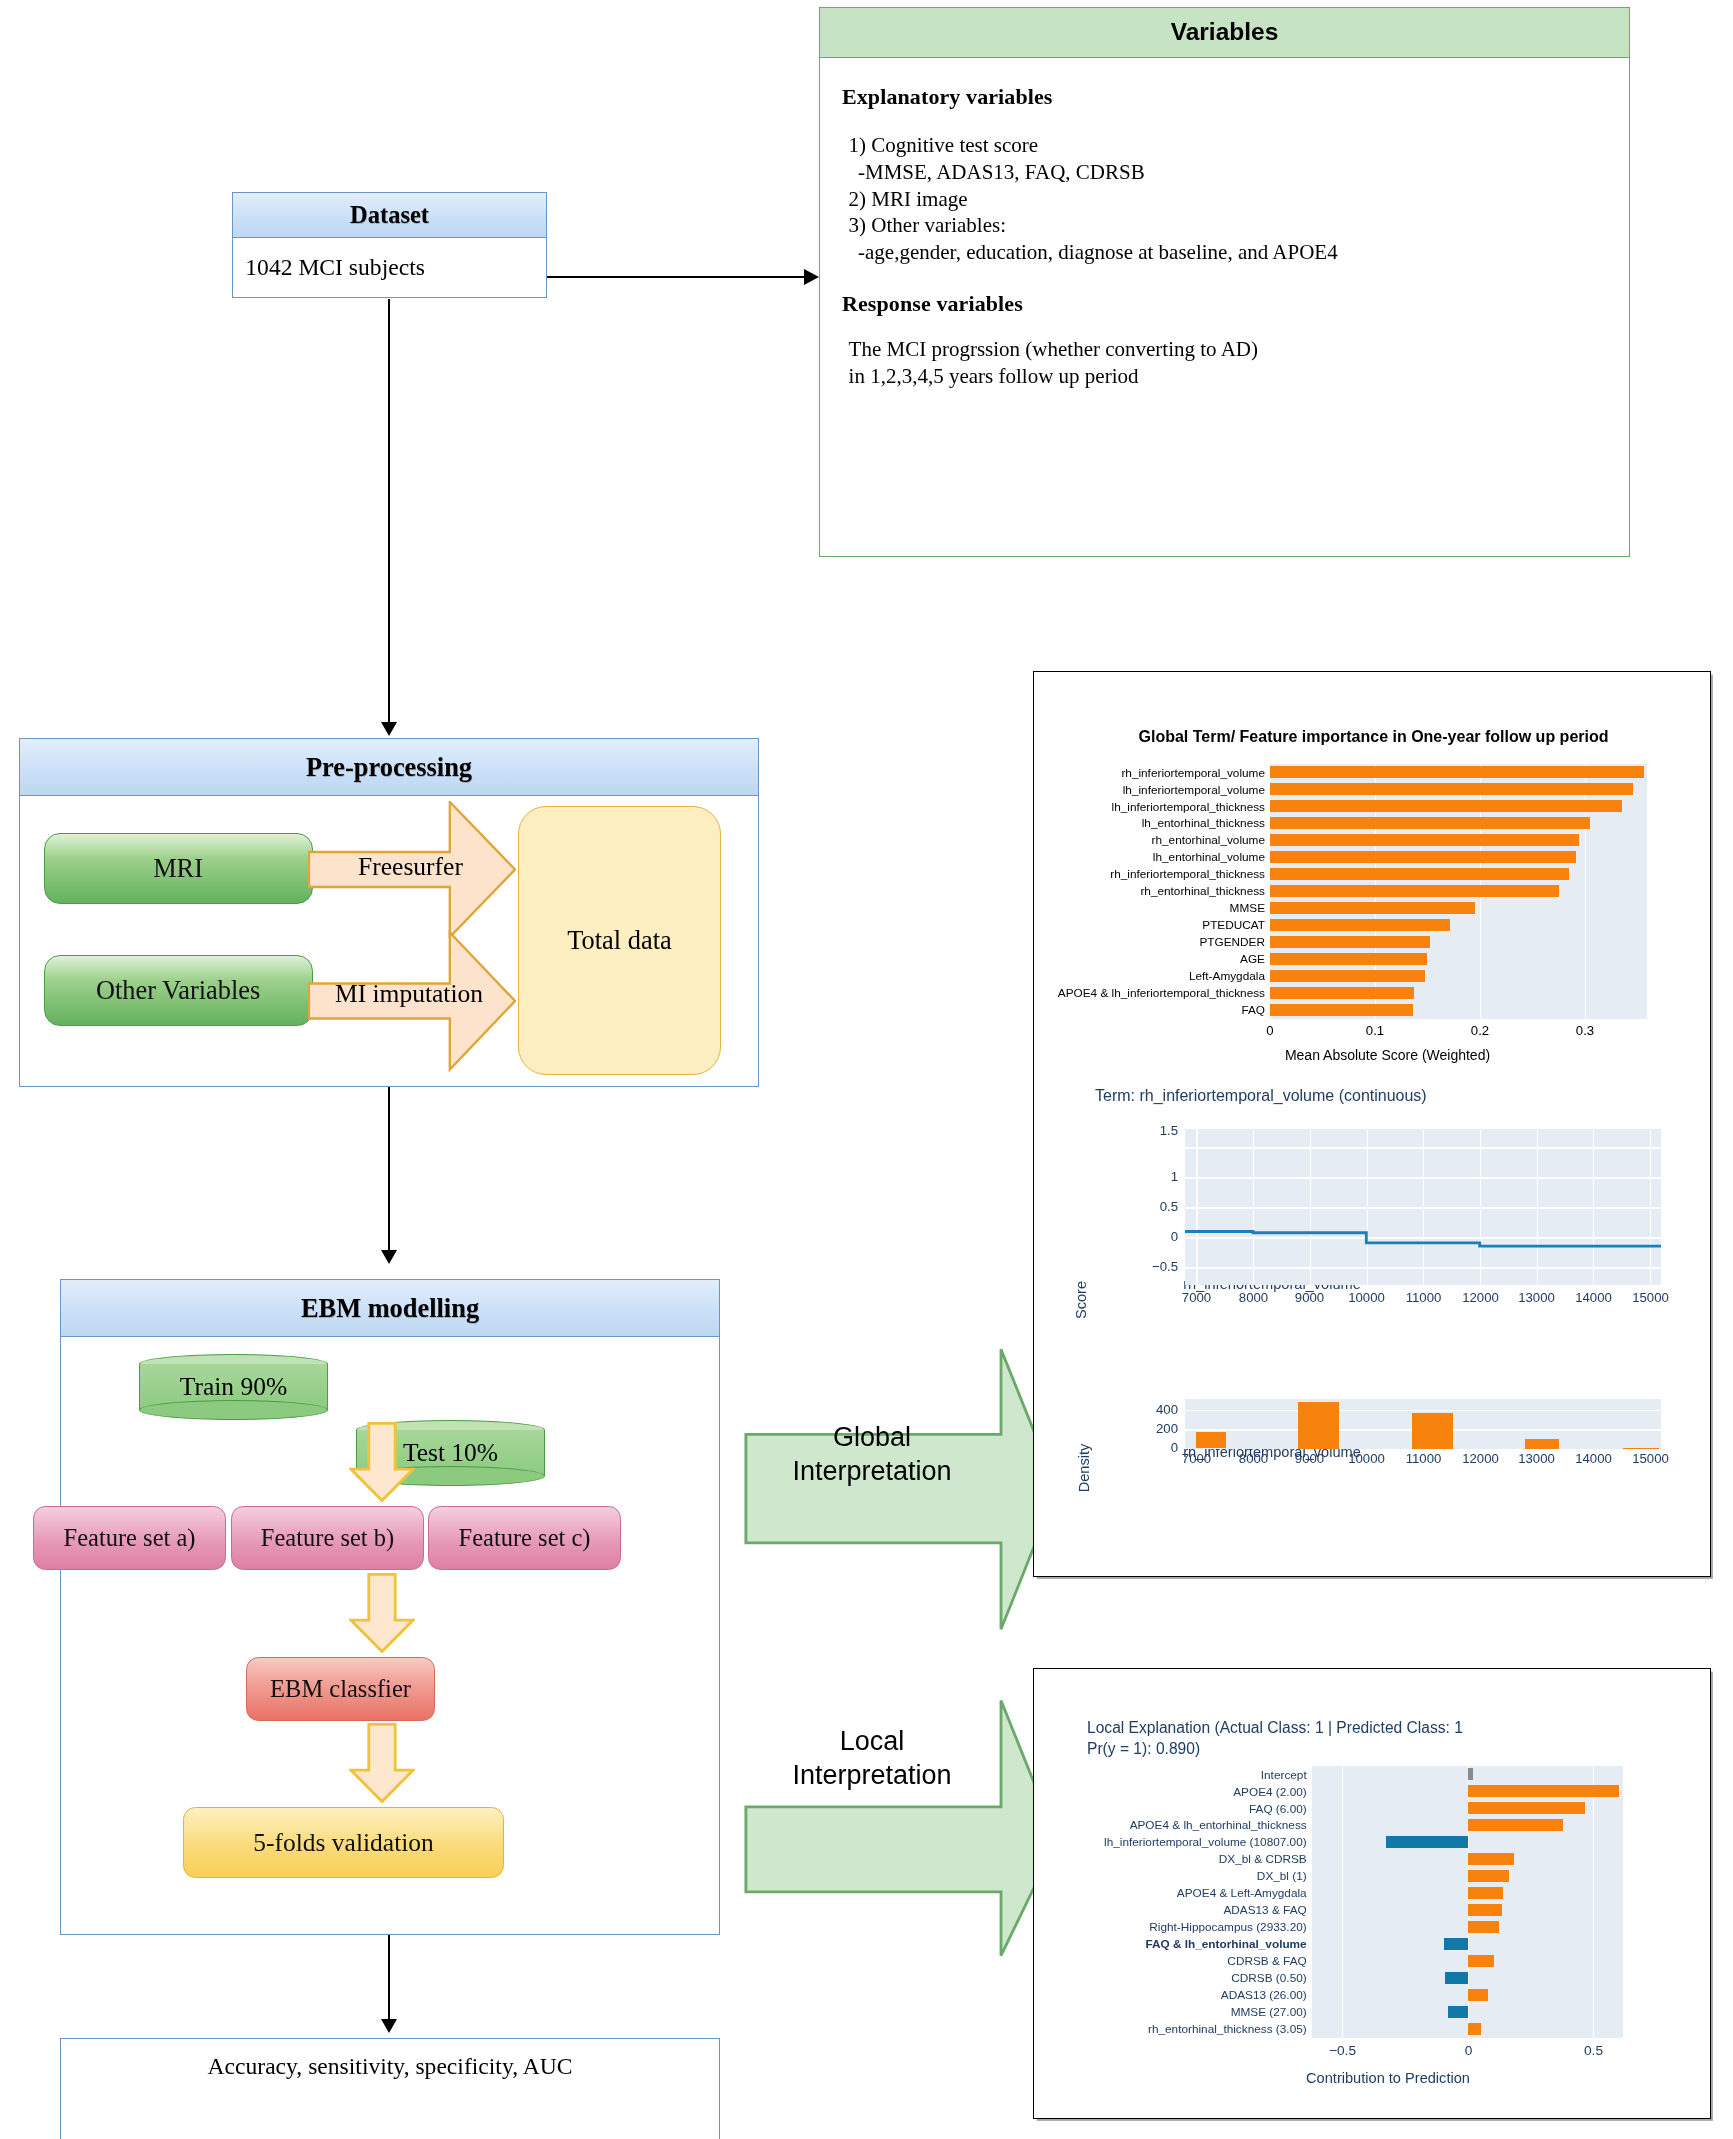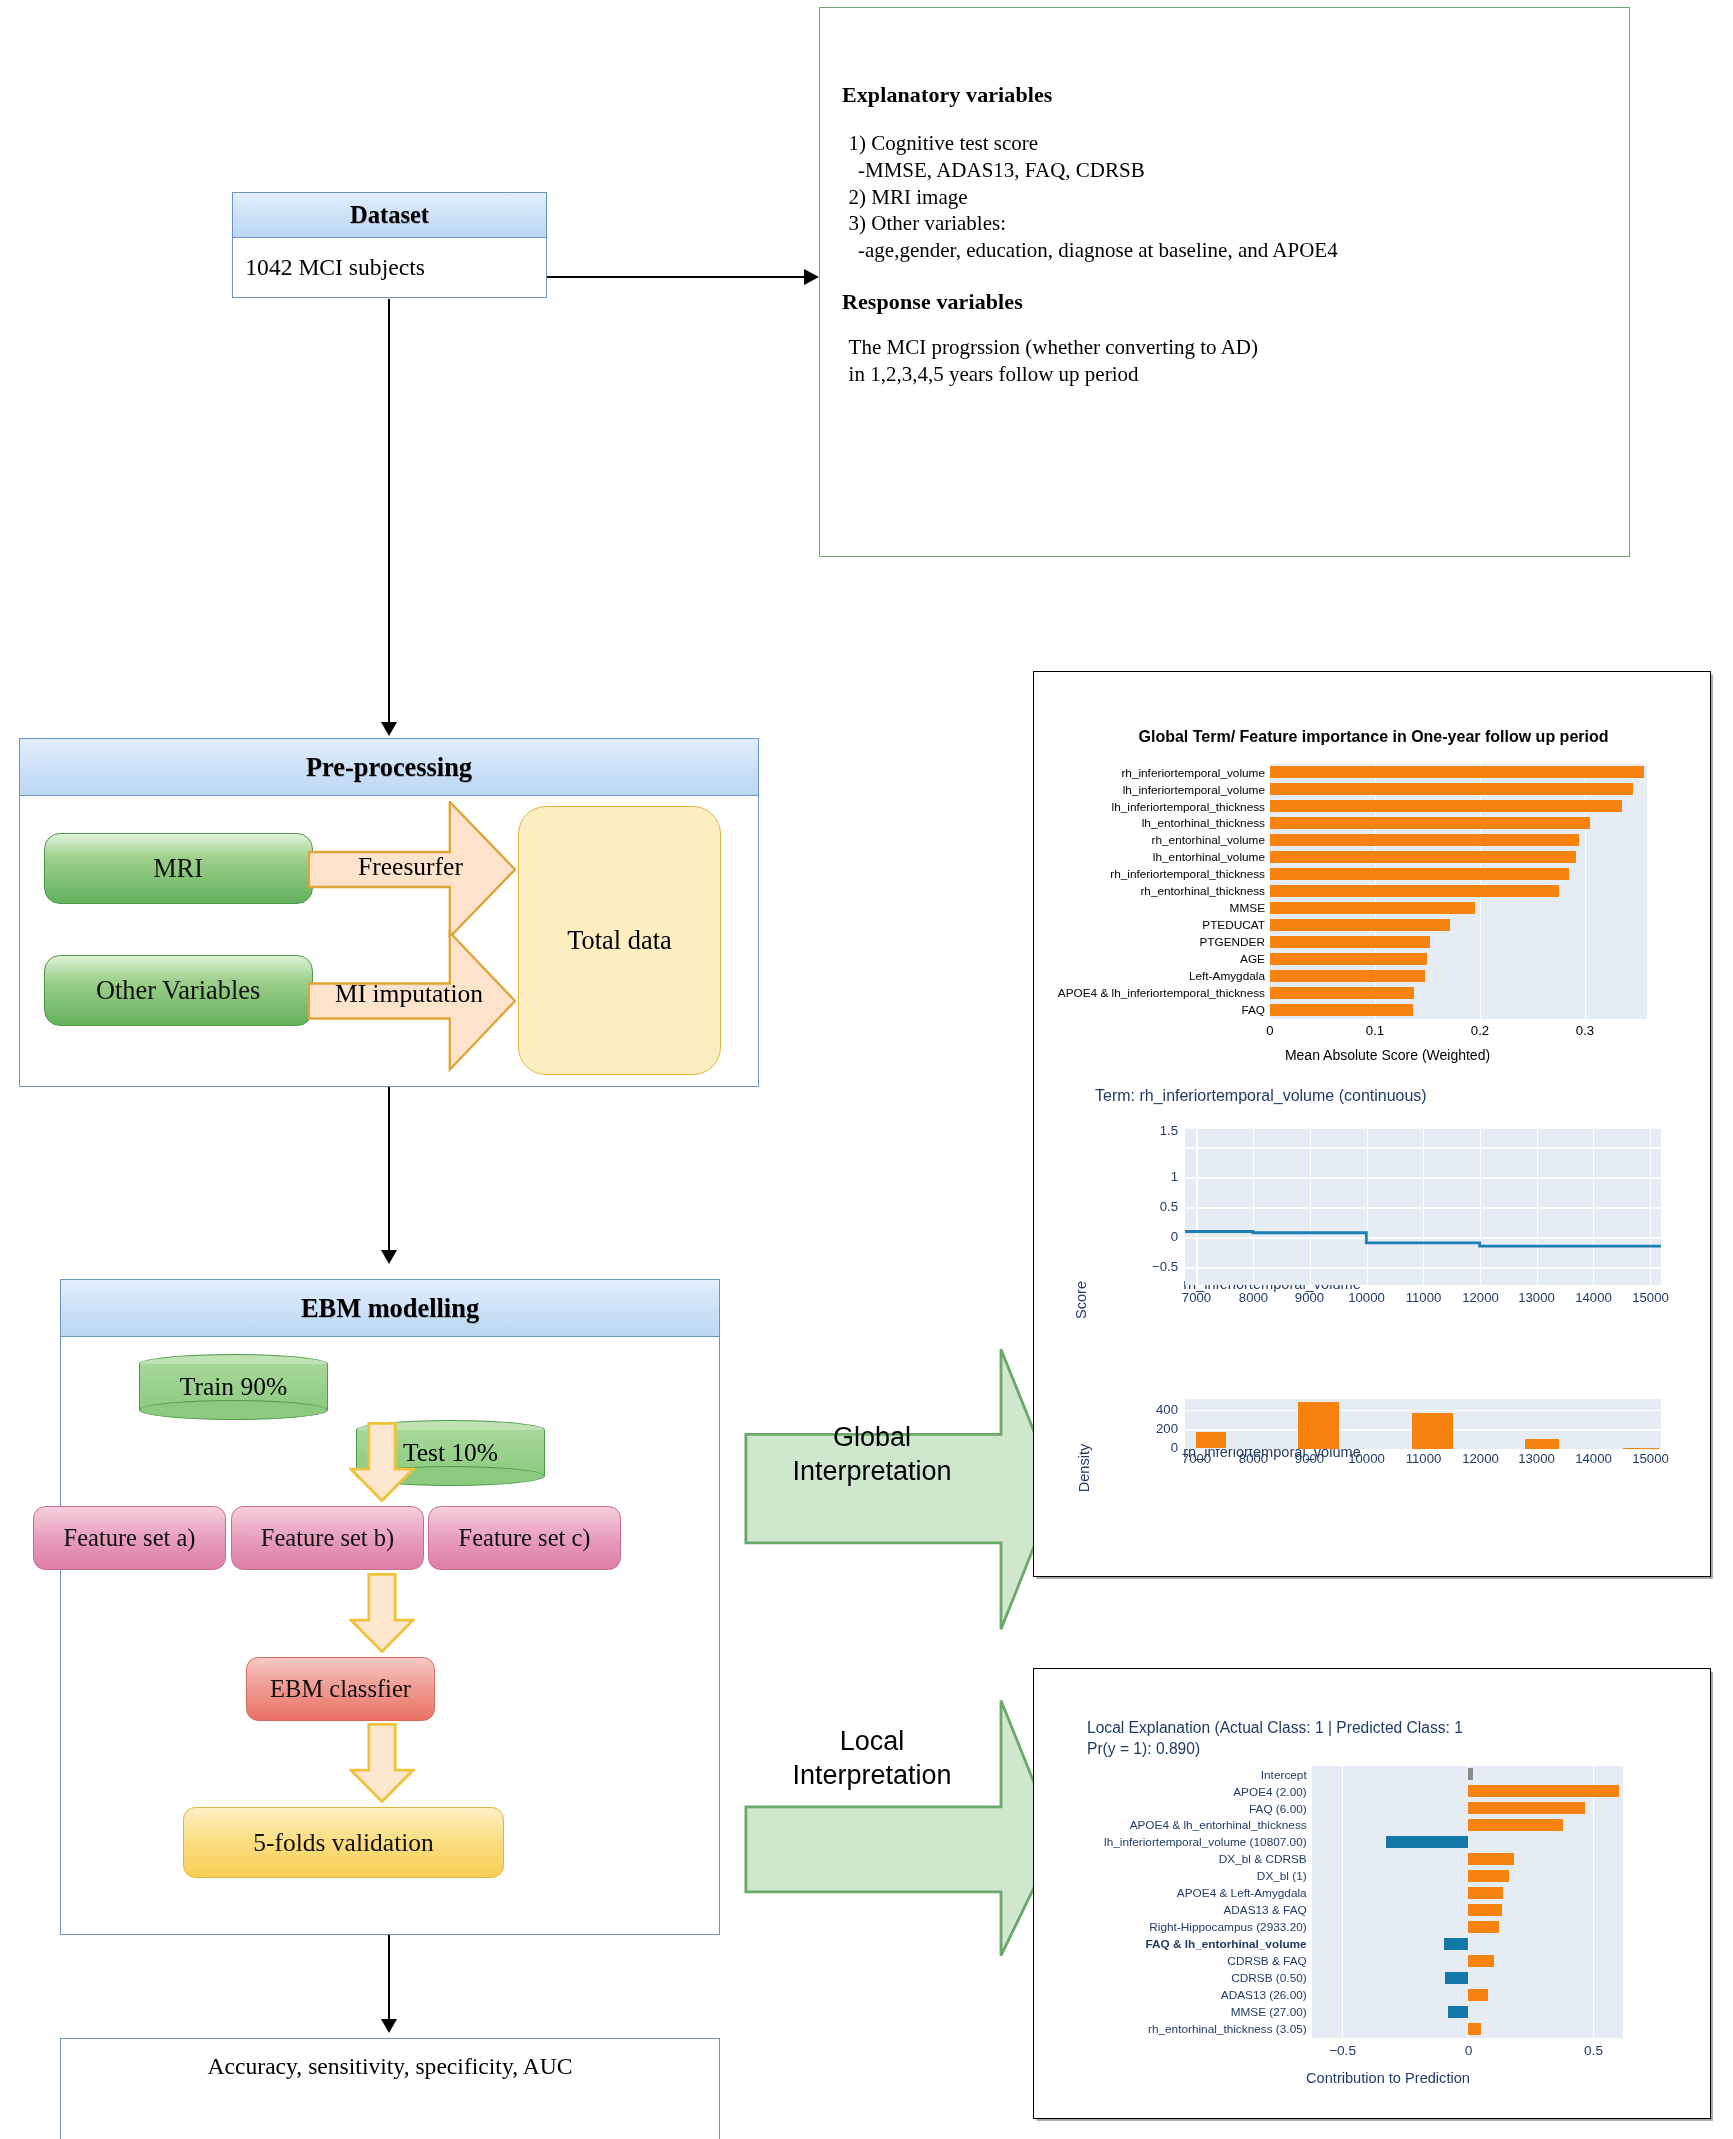--- a/index.html
+++ b/index.html
@@ -24,21 +24,21 @@
   .flowbox > .bdy { display:flex; align-items:center; }
 
   
   .varbox { border:1.4px solid #6aa96a; background:#fff; }
   .varbox > .hdr {
     background:#c6e3c3; border-bottom:1.4px solid #6aa96a;
     font-weight:bold; text-align:center; color:#000;
     display:flex; align-items:center; justify-content:center;
     font-family:"Liberation Sans", sans-serif;
   }
-  .varbox .body { padding:16px 22px 0 22px;margin-top:48px; }
+  .varbox .body { padding:16px 22px 0 22px; }
   .vh { font-weight:bold; font-size:22px; margin:10.4px 0 3.8px 0; letter-spacing:0.1px;}
   .vline { font-size:21px; line-height:1.28; }
   .vsub { font-size:21px; line-height:1.28; padding-left:16px; }
 
   
   .vline-arrow { background:#000; width:2.4px; }
   .arrowhead-down {
     width:0;height:0;border-left:8px solid transparent;border-right:8px solid transparent;
     border-top:14px solid #000;
   }
@@ -120,20 +120,21 @@
   </div>
 </div>
 
 <div class="abs hline-arrow" style="left:547px; top:276px; width:258px;"></div>
 <div class="abs arrowhead-right" style="left:804px; top:269px;"></div>
 
 <div class="abs vline-arrow" style="left:388px; top:299px; height:426px;"></div>
 <div class="abs arrowhead-down" style="left:381px; top:722px;"></div>
 
 <div class="abs varbox" style="left:819px; top:6.6px; width:811px; height:550px;">
+  <div class="hdr" style="height:50px; font-size:24.5px;">Variables</div>
   <div class="body">
     <div class="vh">Explanatory variables</div>
     <div style="height:18px"></div>
     <div class="vline" style="padding-left:6.6px;">1) Cognitive test score</div>
     <div class="vsub">-MMSE, ADAS13, FAQ, CDRSB</div>
     <div class="vline" style="padding-left:6.6px;">2) MRI image</div>
     <div class="vline" style="padding-left:6.6px;">3) Other variables:</div>
     <div class="vsub">-age,gender, education, diagnose at baseline, and APOE4</div>
     <div class="vh" style="margin-top:24.5px;">Response variables</div>
     <div style="height:16px"></div>

